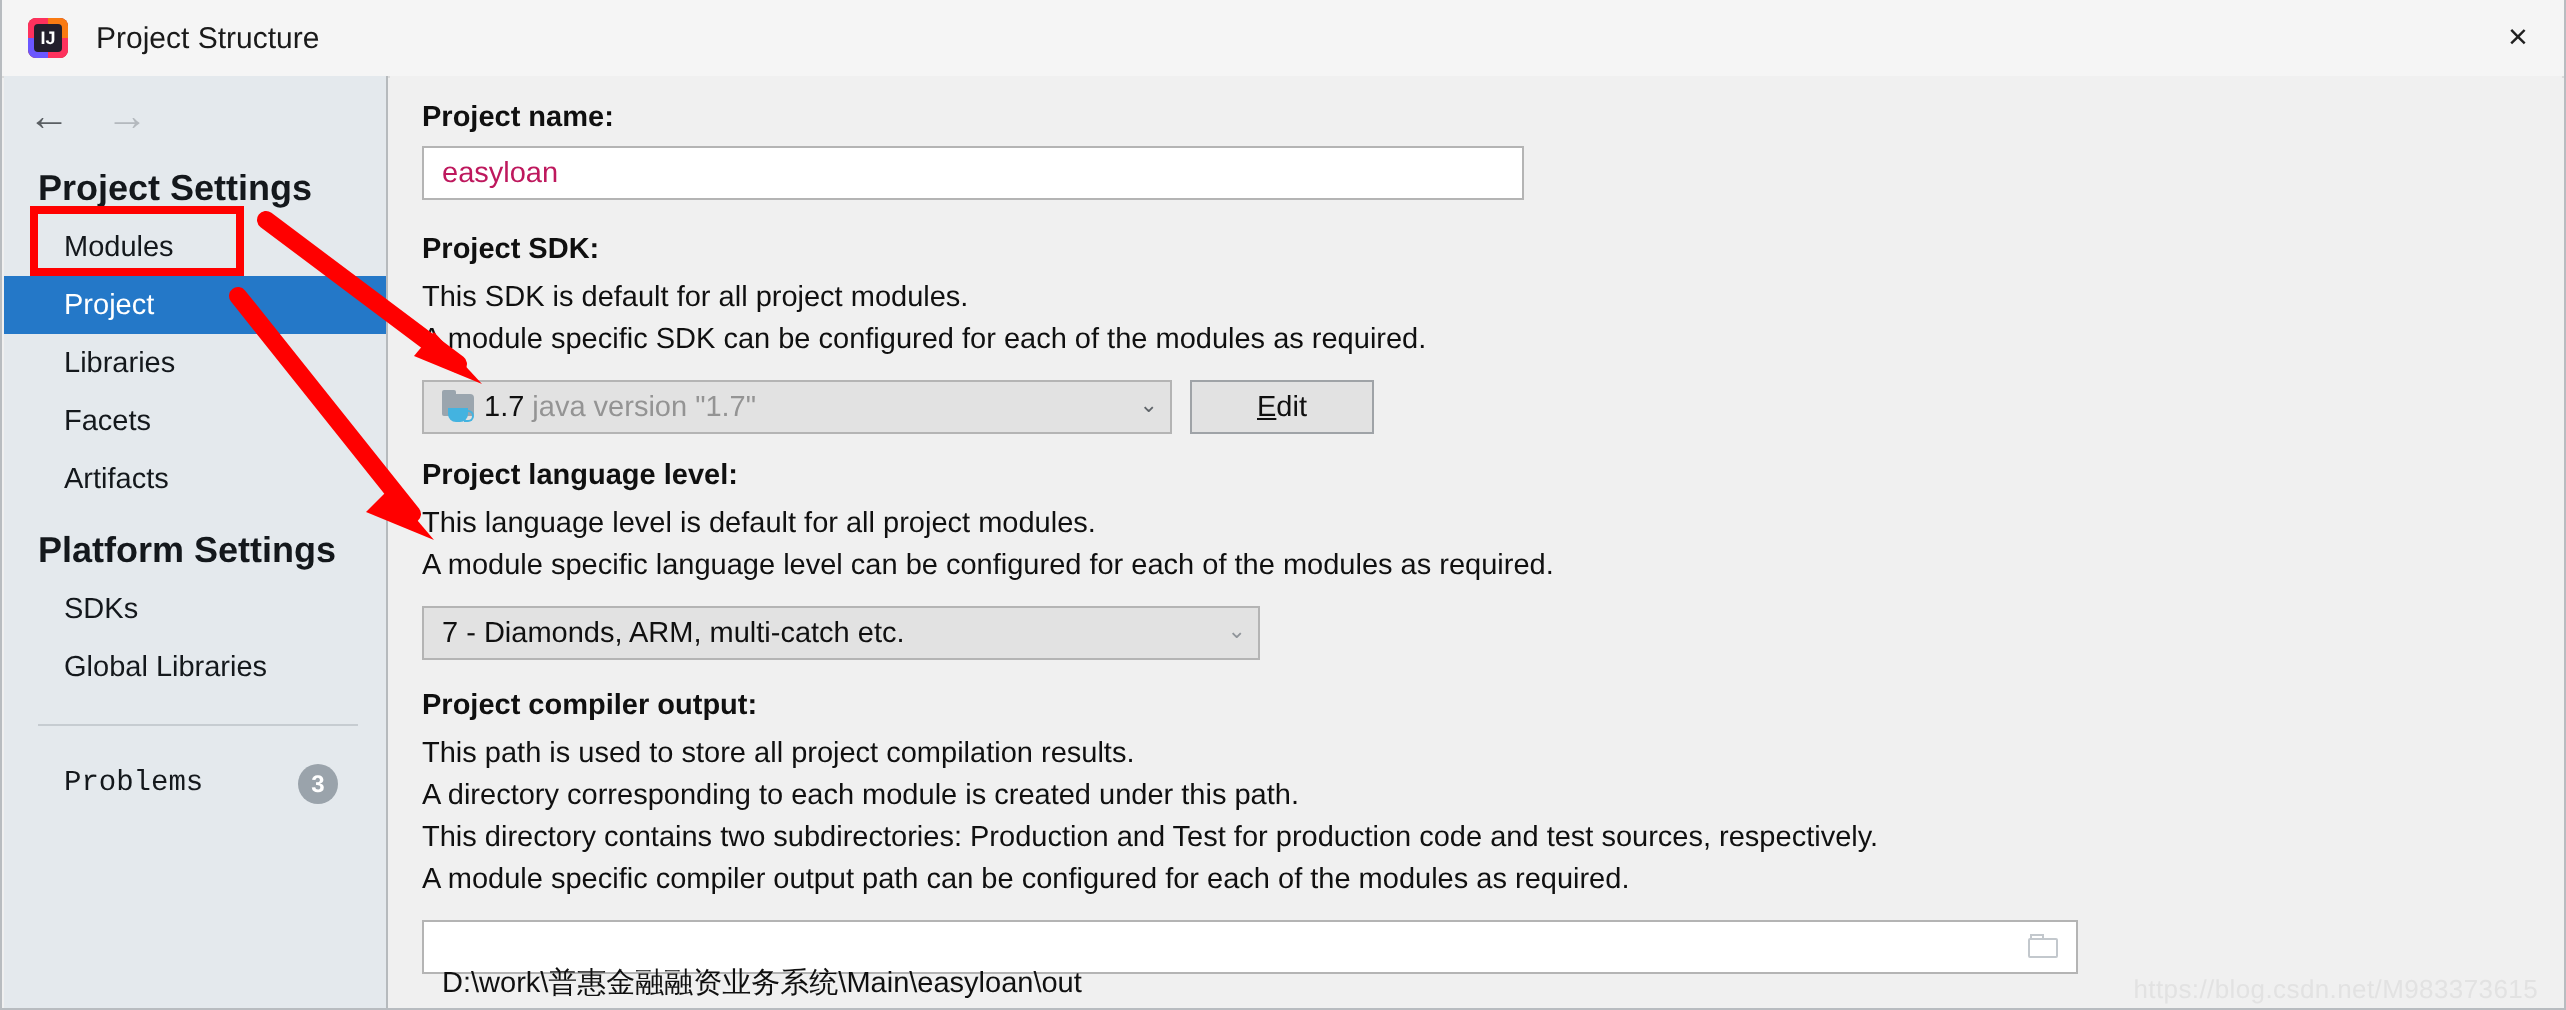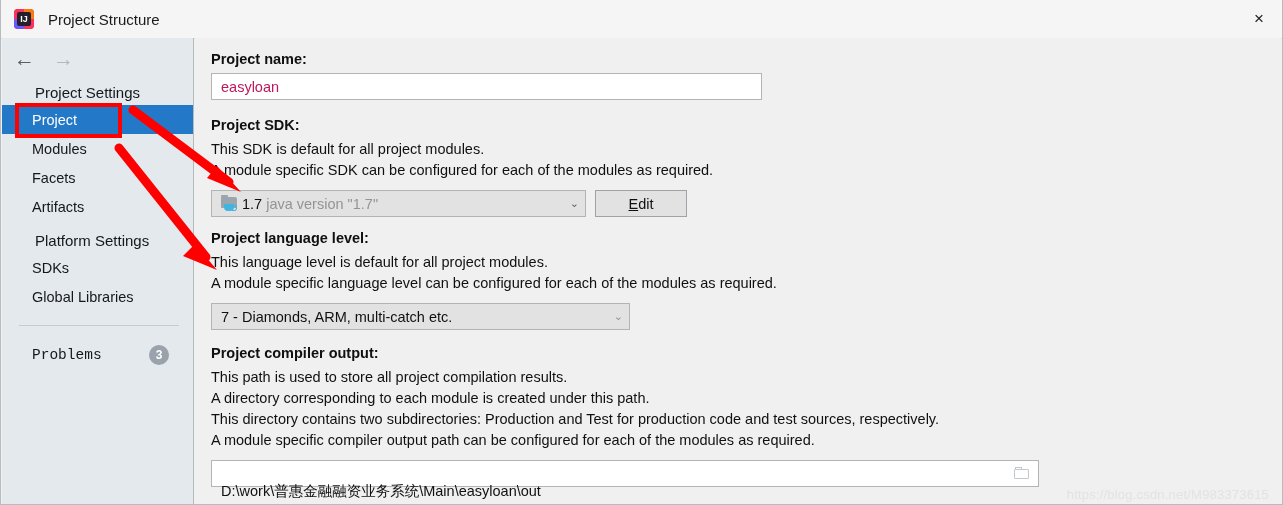--- a/index.html
+++ b/index.html
@@ -97,27 +97,26 @@
     gap: 18px;
   }
   .arrow {
     font-size: 21px;
     line-height: 1;
   }
   .arrow.back { color: #5a5f63; }
   .arrow.fwd { color: #b4b9be; }
 
   .group-header {
-    font-size: 15px;
-    font-weight: normal;
+    font-size: 18px;
+    font-weight: bold;
     color: #14181c;
     padding-left: 17px;
     margin-top: 6px;
     margin-bottom: 4px;
-    margin-left: 16px;
   }
   .group-header.platform { margin-top: 11px; }
 
   .nav-item {
     height: 29px;
     display: flex;
     align-items: center;
     padding-left: 30px;
     font-size: 14.5px;
     color: #14181c;
@@ -343,22 +342,23 @@
     <div class="close-btn">×</div>
   </div>
 
   <div class="sidebar">
     <div class="nav-arrows">
       <span class="arrow back">←</span>
       <span class="arrow fwd">→</span>
     </div>
 
     <div class="group-header">Project Settings</div>
+    <div class="nav-item">Modules</div>
     <div class="nav-item selected">Project</div>
-    <div class="nav-item">Modules</div>
+    <div class="nav-item">Libraries</div>
     <div class="nav-item">Facets</div>
     <div class="nav-item">Artifacts</div>
 
     <div class="group-header platform">Platform Settings</div>
     <div class="nav-item">SDKs</div>
     <div class="nav-item">Global Libraries</div>
 
     <div class="sidebar-divider"></div>
 
     <div class="problems-row">

